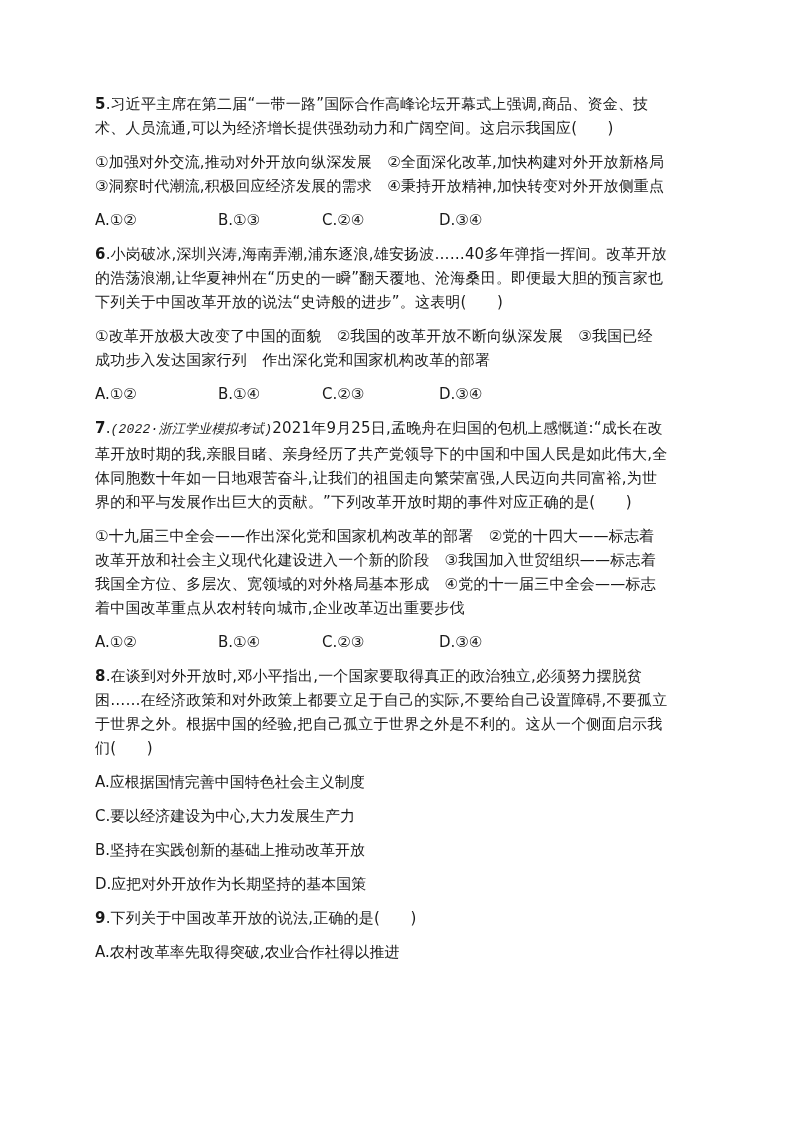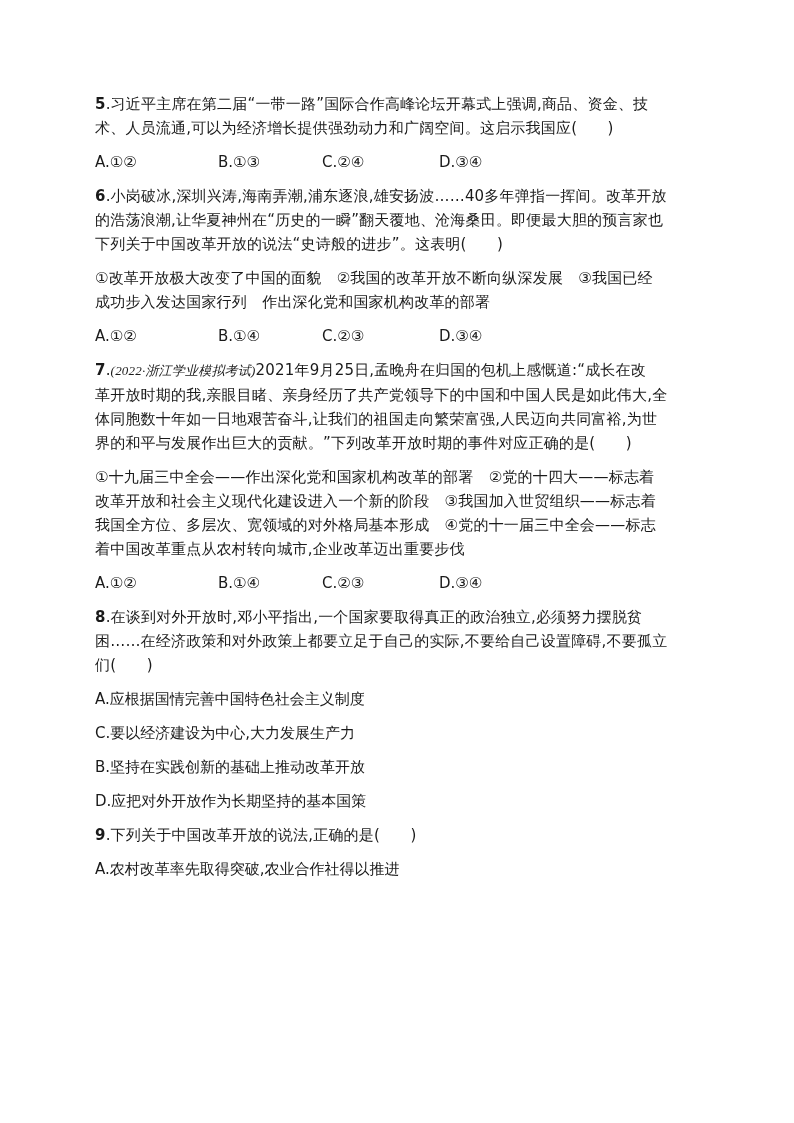--- a/index.html
+++ b/index.html
@@ -5,32 +5,36 @@
     html, body { margin: 0; padding: 0; background: #ffffff; }
     body { width: 794px; height: 1123px; position: relative; overflow: hidden;
       font-family: "DejaVu Sans", "Liberation Sans", sans-serif; color: #1a1a1a; }
     .page { position: absolute; left: 95px; top: 92px; width: 605px; }
     .line { font-size: 15px; line-height: 24px; white-space: nowrap; letter-spacing: 0.2px; }
     .para { margin-bottom: 10px; }
     .qnum { font-weight: bold; }
     .opts { position: relative; height: 24px; font-size: 15px; line-height: 24px; margin-bottom: 10px; }
     .opts span { position: absolute; top: 0; white-space: nowrap; }
     .o0 { left: 0; } .o1 { left: 123px; } .o2 { left: 227px; } .o3 { left: 344px; }
-    .src { font-family: Liberation Serif, serif; font-size: 13px; font-style: italic; }
+    .src { font-family: Liberation Mono, monospace; font-size: 13px; font-style: italic; }
     .choice { font-size: 15px; line-height: 24px; margin-bottom: 10px; white-space: nowrap; }
   </style>
 </head>
 <body>
 
 <div class="page">
 
   <div>
     <div class="para">
       <div class="line"><span class="qnum">5</span><span>.习近平主席在第二届“一带一路”国际合作高峰论坛开幕式上强调,商品、资金、技</span></div>
       <div class="line">术、人员流通,可以为经济增长提供强劲动力和广阔空间。这启示我国应(　　)</div>
+    </div>
+    <div class="para">
+      <div class="line">①加强对外交流,推动对外开放向纵深发展　②全面深化改革,加快构建对外开放新格局</div>
+      <div class="line">③洞察时代潮流,积极回应经济发展的需求　④秉持开放精神,加快转变对外开放侧重点</div>
     </div>
     <div class="opts">
       <span class="o0">A.①②</span>
       <span class="o1">B.①③</span>
       <span class="o2">C.②④</span>
       <span class="o3">D.③④</span>
     </div>
   </div>
 
   <div>
@@ -69,20 +73,21 @@
       <span class="o1">B.①④</span>
       <span class="o2">C.②③</span>
       <span class="o3">D.③④</span>
     </div>
   </div>
 
   <div>
     <div class="para">
       <div class="line"><span class="qnum">8</span><span>.在谈到对外开放时,邓小平指出,一个国家要取得真正的政治独立,必须努力摆脱贫</span></div>
       <div class="line">困……在经济政策和对外政策上都要立足于自己的实际,不要给自己设置障碍,不要孤立</div>
+      <div class="line">于世界之外。根据中国的经验,把自己孤立于世界之外是不利的。这从一个侧面启示我</div>
       <div class="line">们(　　)</div>
     </div>
     <div class="choice">A.应根据国情完善中国特色社会主义制度</div>
     <div class="choice">C.要以经济建设为中心,大力发展生产力</div>
     <div class="choice">B.坚持在实践创新的基础上推动改革开放</div>
     <div class="choice">D.应把对外开放作为长期坚持的基本国策</div>
   </div>
 
   <div>
     <div class="para">

